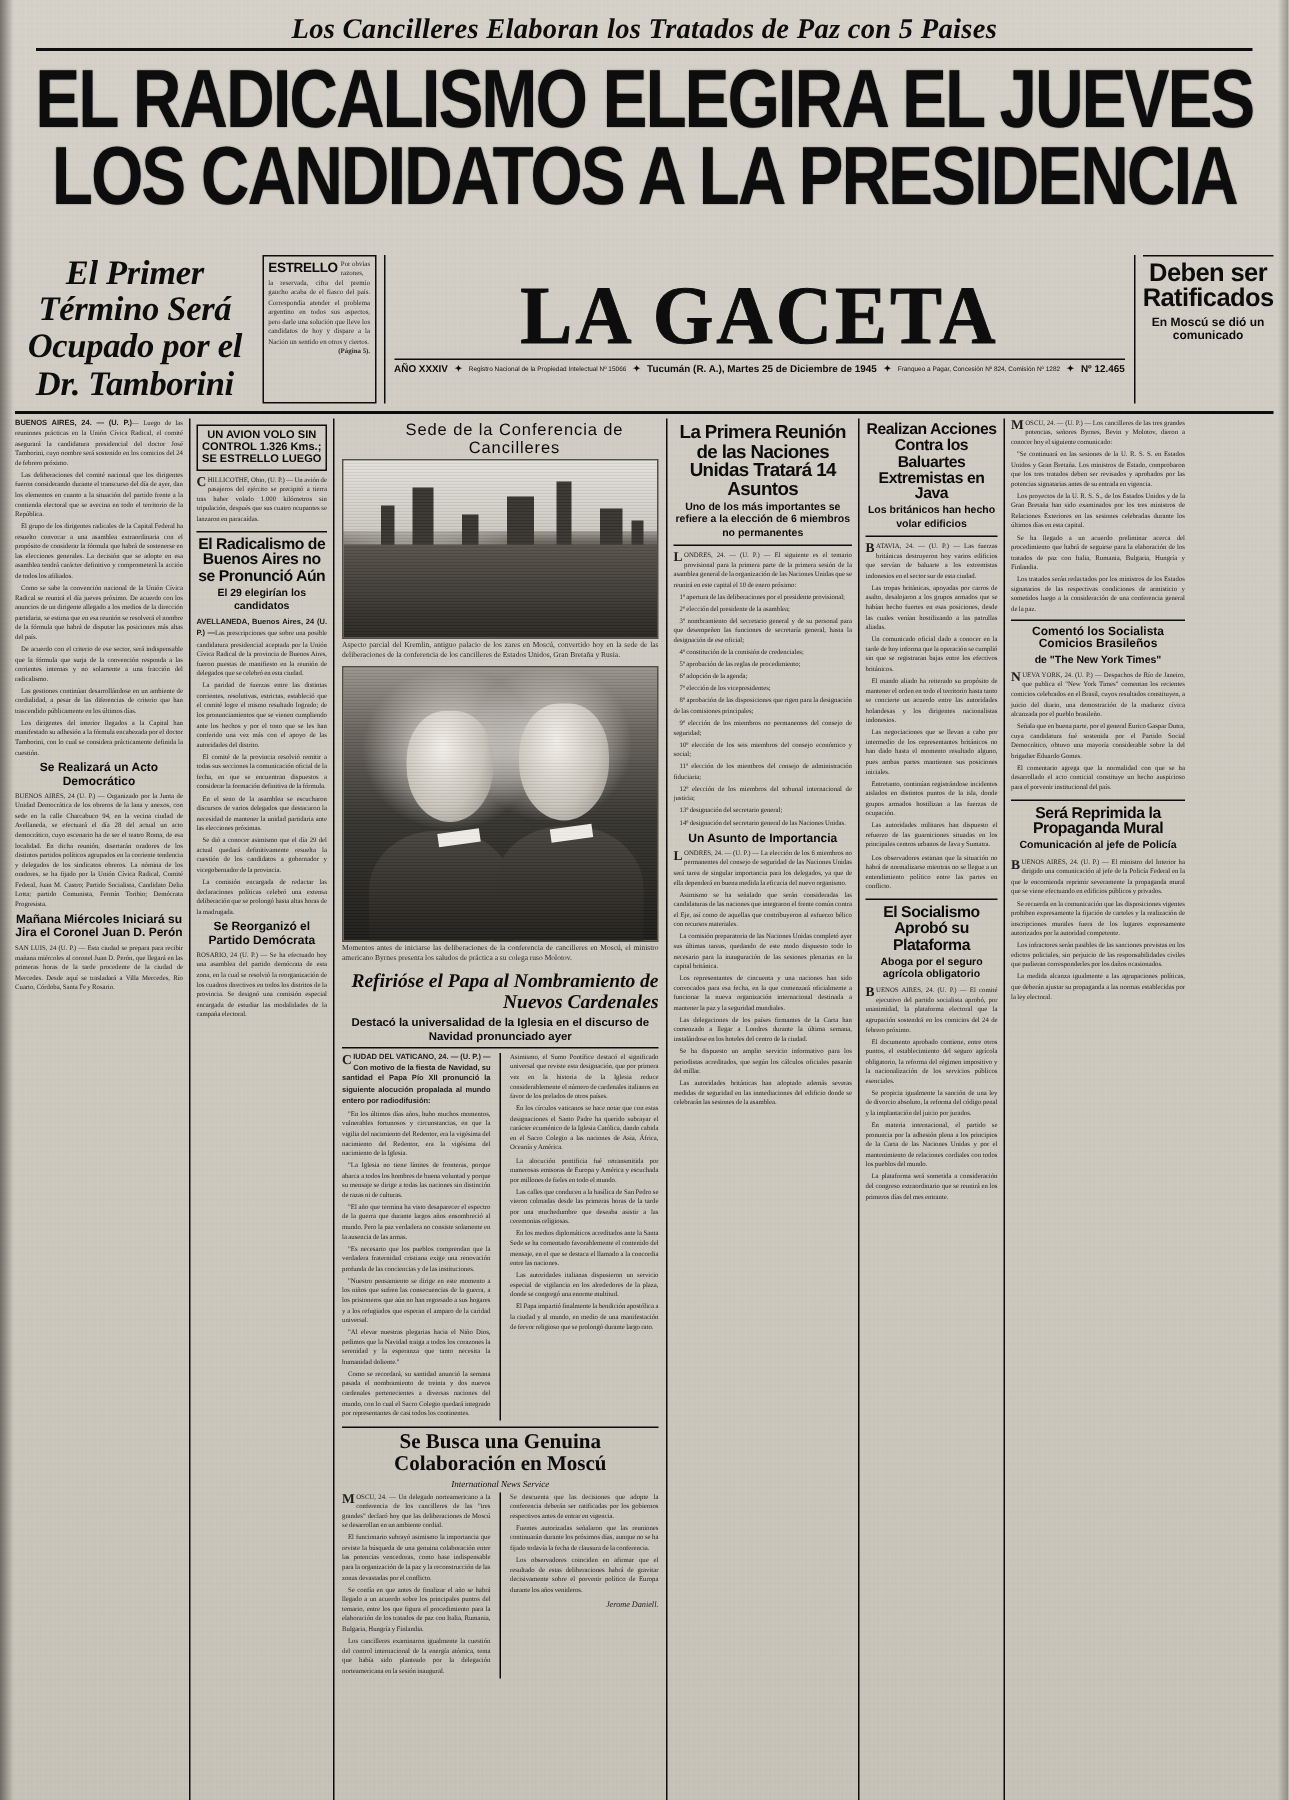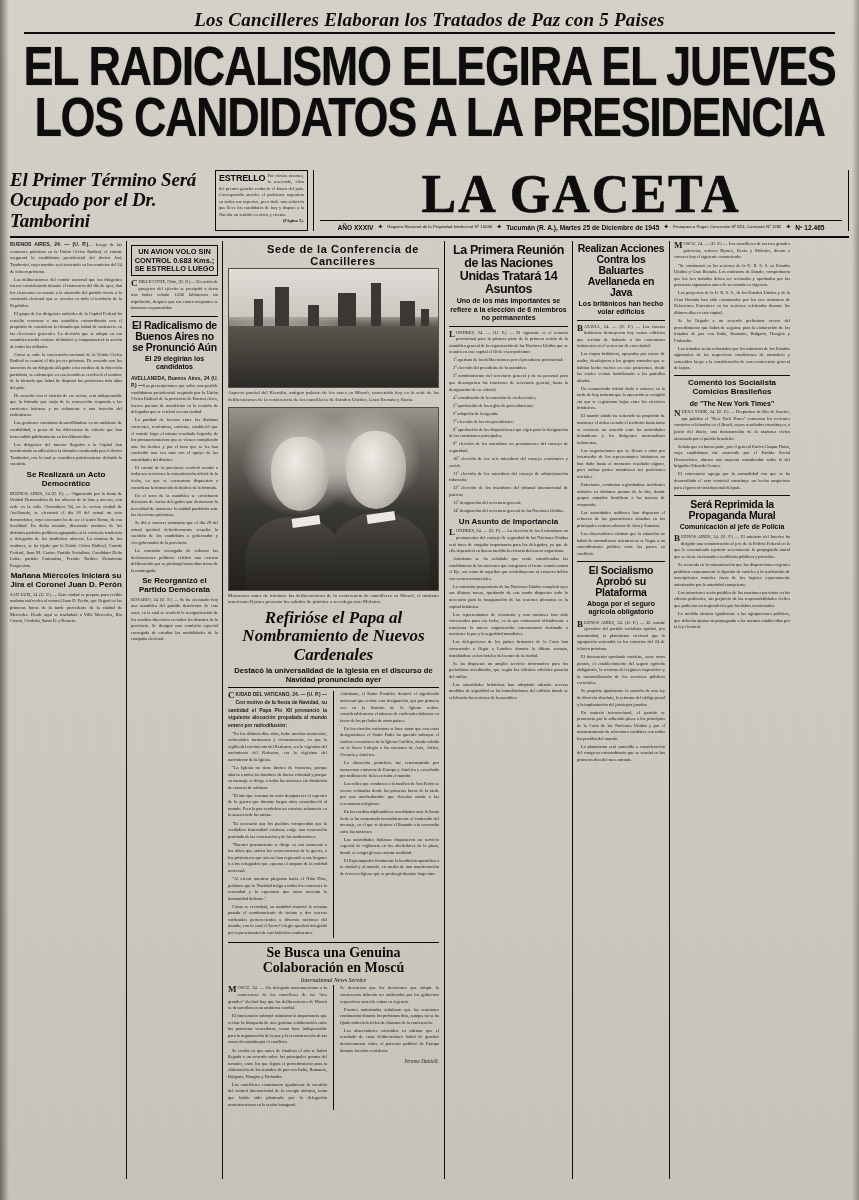--- a/index.html
+++ b/index.html
@@ -43,22 +43,22 @@
     margin:7px 0 0 0;
     text-shadow:0 0 1px rgba(0,0,0,.5);
   }
   .mainhead div{white-space:nowrap;}
   .headspace{height:36px;}
 
   
   .nameplate-row{display:flex;align-items:stretch;margin-top:8px;gap:0;}
   .np-left{width:205px;padding-right:5px;box-sizing:border-box;}
   .np-left h2{
-    font-style:italic;font-weight:bold;font-size:19px;line-height:1.08;
-    margin:0;letter-spacing:-.2px;
+    font-style:italic;font-weight:bold;font-size:23px;line-height:1.08;
+    text-align:center;margin:0;letter-spacing:-.2px;
   }
   .np-left .deck{
     font-family:"Liberation Sans",sans-serif;font-size:8.6px;line-height:1.22;
     text-align:center;margin-top:4px;font-weight:600;
   }
   .np-editorial{
     width:93px;border:1.6px solid #111;box-sizing:border-box;
     padding:2px 3px;margin:0 5px 0 0;
   }
   .np-editorial .ed-title{
@@ -123,21 +123,21 @@
         font-family:"Liberation Sans",sans-serif;font-weight:bold;font-size:7.4px;
         line-height:1.12;text-align:center;}
 
   .h-2col{font-family:Liberation Sans, sans-serif;font-weight:bold;
         font-size:12.5px;line-height:1.02;text-align:center;letter-spacing:-.4px;
         margin:3px 0 1px 0;}
   .h-1col{font-family:"Liberation Sans",sans-serif;font-weight:bold;
         font-size:10.5px;line-height:1.04;text-align:center;letter-spacing:-.3px;
         margin:2px 0 1px 0;}
   .h-ital{font-family:"Liberation Serif",serif;font-style:italic;font-weight:bold;
-        font-size:17px;line-height:1.08;text-align:center;margin:3px 0 2px 0;}
+        font-size:13px;line-height:1.08;text-align:right;margin:3px 0 2px 0;}
   .h-small{font-family:"Liberation Sans",sans-serif;font-weight:bold;font-size:8px;
         line-height:1.1;text-align:center;margin:3px 0 2px 0;}
   .h-mid-serif{font-family:"Liberation Serif",serif;font-weight:bold;font-size:13px;
         line-height:1.05;text-align:center;margin:3px 0 1px 0;}
   .credit{font-style:italic;font-size:6px;text-align:center;margin:2px 0 2px 0;}
   .sig{font-style:italic;font-size:5.5px;text-align:right;margin-top:3px;}
 
   
   .photo{position:relative;overflow:hidden;border:1px solid #55504a;}
   .photo .grainy{position:absolute;inset:0;
@@ -213,20 +213,25 @@
         <span class="s">Registro Nacional de la Propiedad Intelectual Nº 15066</span>
         <span class="star">✦</span>
         <span class="b">Tucumán (R. A.), Martes 25 de Diciembre de 1945</span>
         <span class="star">✦</span>
         <span class="s">Franqueo a Pagar, Concesión Nº 824, Comisión Nº 1282</span>
         <span class="star">✦</span>
         <span class="b">Nº 12.465</span>
       </div>
     </div>
 
+    <div class="np-right">
+      <div class="toprule"></div>
+      <h2>Deben ser Ratificados</h2>
+      <div class="deck">En Moscú se dió un comunicado</div>
+    </div>
   </div>
   <div class="rule-full"></div>
 
   <div class="grid">
 
     <div class="col c1">
       <div class="body">
         <p class="first"><b class="numhead">BUENOS AIRES, 24. — (U. P.)</b><span>— Luego de las reuniones prácticas en la Unión Cívica Radical, el comité asegurará la candidatura presidencial del doctor José Tamborini, cuyo nombre será sostenido en los comicios del 24 de febrero próximo.</span></p>
         <p>Las deliberaciones del comité nacional que los dirigentes fueron considerando durante el transcurso del día de ayer, dan los elementos en cuanto a la situación del partido frente a la contienda electoral que se avecina en todo el territorio de la República.</p>
         <p>El grupo de los dirigentes radicales de la Capital Federal ha resuelto convocar a una asamblea extraordinaria con el propósito de considerar la fórmula que habrá de sostenerse en las elecciones generales. La decisión que se adopte en esa asamblea tendrá carácter definitivo y comprometerá la acción de todos los afiliados.</p>
@@ -239,21 +244,21 @@
       <div class="body">
         <p class="first">BUENOS AIRES, 24 (U. P.) — Organizado por la Junta de Unidad Democrática de los obreros de la lana y anexos, con sede en la calle Charcabuco 94, en la vecina ciudad de Avellaneda, se efectuará el día 28 del actual un acto democrático, cuyo escenario ha de ser el teatro Roma, de esa localidad. En dicha reunión, disertarán oradores de los distintos partidos políticos agrupados en la corriente tendencia y delegados de los sindicatos obreros. La nómina de los oradores, se ha fijado por la Unión Cívica Radical, Comité Federal, Juan M. Castro; Partido Socialista, Candidato Delia Lotta; partido Comunista, Fermín Toribio; Demócrata Progresista.</p>
       </div>
       <div class="h-small">Mañana Miércoles Iniciará su Jira el Coronel Juan D. Perón</div>
       <div class="body">
         <p class="first">SAN LUIS, 24 (U. P.) — Esta ciudad se prepara para recibir mañana miércoles al coronel Juan D. Perón, que llegará en las primeras horas de la tarde procedente de la ciudad de Mercedes. Desde aquí se trasladará a Villa Mercedes, Río Cuarto, Córdoba, Santa Fe y Rosario.</p>
       </div>
     </div>
 
     <div class="col c2">
-      <div class="boxhead">UN AVION VOLO SIN CONTROL 0.683 Kms.; SE ESTRELLO LUEGO</div>
+      <div class="boxhead">UN AVION VOLO SIN CONTROL 1.326 Kms.; SE ESTRELLO LUEGO</div>
       <div class="body">
         <p class="first dropcap">CHILLICOTHE, Ohio, (U. P.) — Un avión de pasajeros del ejército se precipitó a tierra tras haber volado 1.000 kilómetros sin tripulación, después que sus cuatro ocupantes se lanzaron en paracaídas.</p>
       </div>
       <div class="hr-thick"></div>
       <div class="h-1col">El Radicalismo de Buenos Aires no se Pronunció Aún</div>
       <div class="deck-sm">El 29 elegirían los candidatos</div>
       <div class="body">
         <p class="first"><b class="numhead">AVELLANEDA, Buenos Aires, 24 (U. P.) —</b><span>Las prescripciones que sobre una posible candidatura presidencial aceptada por la Unión Cívica Radical de la provincia de Buenos Aires, fueron puestas de manifiesto en la reunión de delegados que se celebró en esta ciudad.</span></p>
         <p>La paridad de fuerzas entre las distintas corrientes, resolutivas, estrictas, estableció que el comité logre el mismo resultado logrado; de los pronunciamientos que se vienen cumpliendo ante los hechos y por el tono que se les han conferido una vez más con el apoyo de las autoridades del distrito.</p>
         <p>El comité de la provincia resolvió remitir a todas sus secciones la comunicación oficial de la fecha, en que se encuentran dispuestos a considerar la formación definitiva de la fórmula.</p>
@@ -261,21 +266,21 @@
         <p>Se dió a conocer asimismo que el día 29 del actual quedará definitivamente resuelta la cuestión de los candidatos a gobernador y vicegobernador de la provincia.</p>
         <p>La comisión encargada de redactar las declaraciones políticas celebró una extensa deliberación que se prolongó hasta altas horas de la madrugada.</p>
       </div>
       <div class="h-small">Se Reorganizó el Partido Demócrata</div>
       <div class="body">
         <p class="first">ROSARIO, 24 (U. P.) — Se ha efectuado hoy una asamblea del partido demócrata de esta zona, en la cual se resolvió la reorganización de los cuadros directivos en todos los distritos de la provincia. Se designó una comisión especial encargada de estudiar las modalidades de la campaña electoral.</p>
       </div>
     </div>
 
     <div class="col c3">
-      <div class="kicker-label" style="font-size:11px;font-weight:bold;font-family:'Liberation Sans',sans-serif;letter-spacing:.6px;margin-left:19px;">Sede de la Conferencia de Cancilleres</div>
+      <div class="kicker-label" style="font-size:11px;font-weight:normal;font-family:'Liberation Sans',sans-serif;letter-spacing:.6px;margin-left:19px;">Sede de la Conferencia de Cancilleres</div>
 
       <div class="photo ph-kremlin">
         <div class="kr-sky"></div>
         <div class="kr-t" style="left:12%;bottom:44%;width:9px;height:36px;"></div>
         <div class="kr-t" style="left:22%;bottom:44%;width:14px;height:48px;"></div>
         <div class="kr-t" style="left:38%;bottom:44%;width:11px;height:30px;"></div>
         <div class="kr-t" style="left:52%;bottom:44%;width:18px;height:42px;"></div>
         <div class="kr-t" style="left:68%;bottom:44%;width:10px;height:52px;"></div>
         <div class="kr-t" style="left:82%;bottom:44%;width:15px;height:34px;"></div>
         <div class="kr-t" style="left:92%;bottom:44%;width:8px;height:26px;"></div>
@@ -367,21 +372,21 @@
         <p>Asimismo se ha señalado que serán consideradas las candidaturas de las naciones que integraron el frente común contra el Eje, así como de aquellas que contribuyeron al esfuerzo bélico con recursos materiales.</p>
         <p>La comisión preparatoria de las Naciones Unidas completó ayer sus últimas tareas, quedando de este modo dispuesto todo lo necesario para la inauguración de las sesiones plenarias en la capital británica.</p>
         <p>Los representantes de cincuenta y una naciones han sido convocados para esa fecha, en la que comenzará oficialmente a funcionar la nueva organización internacional destinada a mantener la paz y la seguridad mundiales.</p>
         <p>Las delegaciones de los países firmantes de la Carta han comenzado a llegar a Londres durante la última semana, instalándose en los hoteles del centro de la ciudad.</p>
         <p>Se ha dispuesto un amplio servicio informativo para los periodistas acreditados, que según los cálculos oficiales pasarán del millar.</p>
         <p>Las autoridades británicas han adoptado además severas medidas de seguridad en las inmediaciones del edificio donde se celebrarán las sesiones de la asamblea.</p>
       </div>
     </div>
 
     <div class="col c5">
-      <div class="h-1col">Realizan Acciones Contra los Baluartes Avellaneda en Java</div>
+      <div class="h-1col">Realizan Acciones Contra los Baluartes Extremistas en Java</div>
       <div class="deck-sm">Los británicos han hecho volar edificios</div>
       <div class="hr-thin"></div>
       <div class="body">
         <p class="first dropcap">BATAVIA, 24. — (U. P.) — Las fuerzas británicas destruyeron hoy varios edificios que servían de baluarte a los extremistas indonesios en el sector sur de esta ciudad.</p>
         <p>Las tropas británicas, apoyadas por carros de asalto, desalojaron a los grupos armados que se habían hecho fuertes en esas posiciones, desde las cuales venían hostilizando a las patrullas aliadas.</p>
         <p>Un comunicado oficial dado a conocer en la tarde de hoy informa que la operación se cumplió sin que se registraran bajas entre los efectivos británicos.</p>
         <p>El mando aliado ha reiterado su propósito de mantener el orden en todo el territorio hasta tanto se concierte un acuerdo entre las autoridades holandesas y los dirigentes nacionalistas indonesios.</p>
         <p>Las negociaciones que se llevan a cabo por intermedio de los representantes británicos no han dado hasta el momento resultado alguno, pues ambas partes mantienen sus posiciones iniciales.</p>
         <p>Entretanto, continúan registrándose incidentes aislados en distintos puntos de la isla, donde grupos armados hostilizan a las fuerzas de ocupación.</p>
         <p>Las autoridades militares han dispuesto el refuerzo de las guarniciones situadas en los principales centros urbanos de Java y Sumatra.</p>

